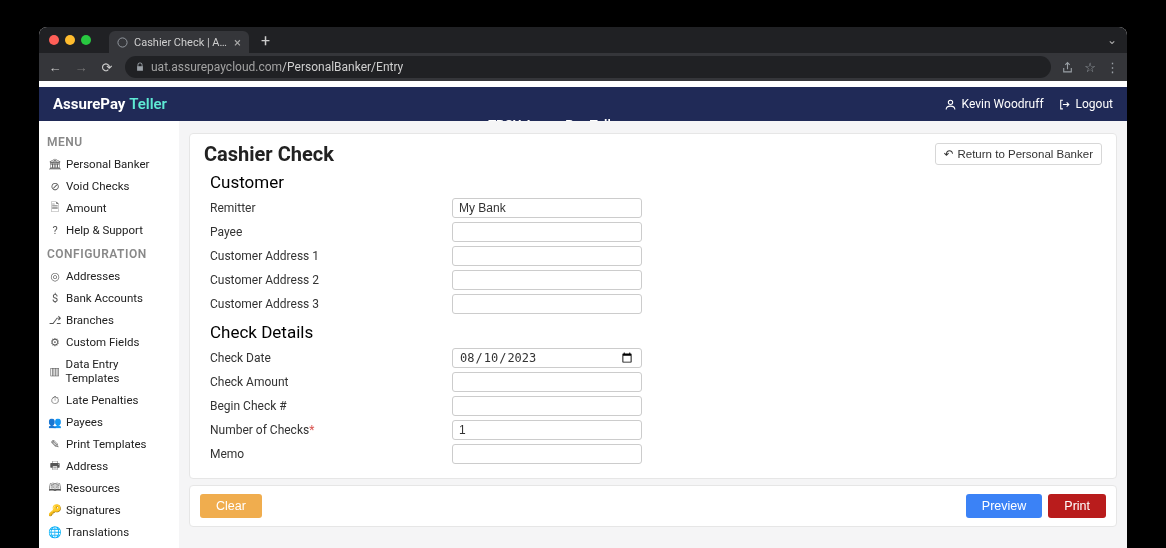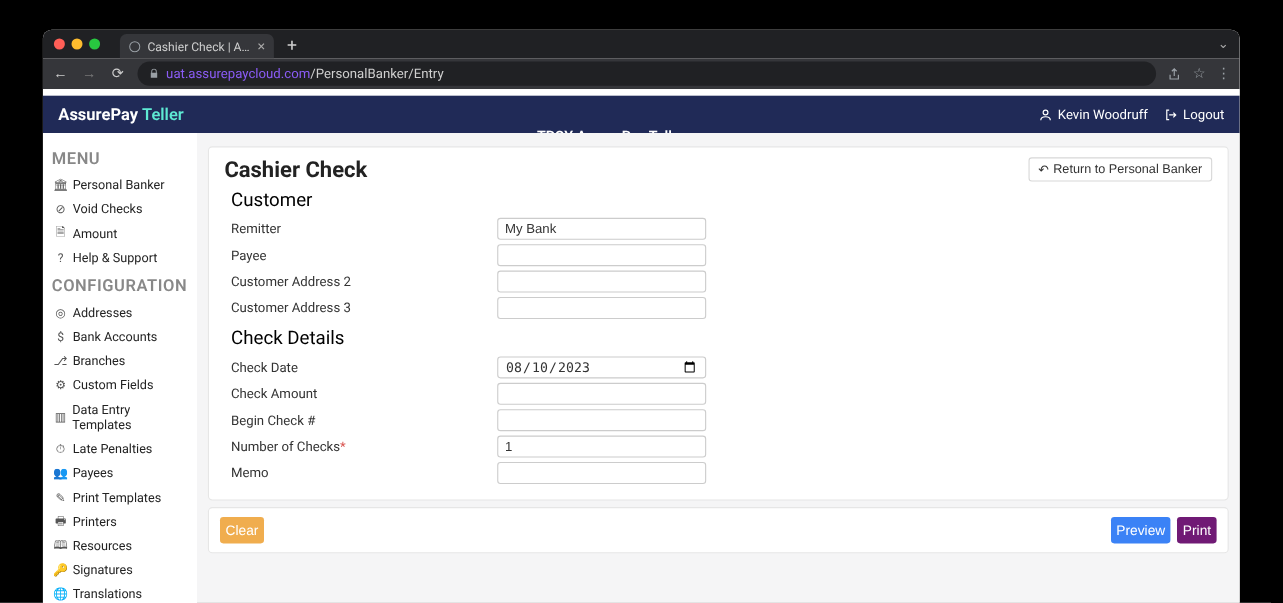--- a/index.html
+++ b/index.html
@@ -69,21 +69,21 @@
     background: #202124;
     border-radius: 14px;
     height: 22px;
     display: flex;
     align-items: center;
     padding: 0 10px;
     gap: 6px;
   }
   .url-lock { color: #9aa0a6; font-size: 11px; }
   .url-text { color: #cfcfcf; font-size: 12px; }
-  .url-text .domain { color: #8b5cf6; }
+  .url-text .domain { color: #a3a3a3; }
   .addr-right { display: flex; gap: 10px; align-items: center; color: #9aa0a6; font-size: 13px; }
   .addr-right span { display:inline-block; }
 
   .white-strip { height: 6px; background: #fff; }
 
   .app-header {
     height: 34px;
     background: #202a57;
     display: flex;
     align-items: center;
@@ -105,21 +105,21 @@
   }
   .sidebar {
     width: 140px;
     background: #fff;
     padding: 8px 6px 0 8px;
     font-size: 12px;
     color: #333;
     overflow-y: auto;
   }
   .side-head {
-    font-size: 15px;
+    font-size: 12px;
     color: #888;
     letter-spacing: 0.5px;
     text-transform: uppercase;
     padding: 6px 0 4px 0;
     font-weight: 600;
   }
   .side-item {
     display: flex;
     align-items: center;
     gap: 5px;
@@ -185,27 +185,27 @@
     border: 1px solid #e6e6e6;
     border-radius: 4px;
     padding: 8px 10px;
     display: flex;
     align-items: center;
   }
   .btn {
     font-size: 12.5px;
     border: none;
     border-radius: 3px;
-    padding: 5px 5px;
+    padding: 5px 16px;
     color: #fff;
     cursor: pointer;
   }
   .btn-clear { background: #f0ad4e; }
   .btn-preview { background: #3b82f6; }
-  .btn-print { background: #701a75; }
+  .btn-print { background: #b91c1c; }
   .action-card .sp { flex: 1; }
   .action-card .right { display: flex; gap: 6px; }
 
   svg { display: block; }
 </style>
 </head>
 <body>
 
 <div class="browser-window">
 
@@ -334,21 +334,21 @@
       <div class="side-item">
         <span class="ic">👥</span>
         <span>Payees</span>
       </div>
       <div class="side-item">
         <span class="ic">✎</span>
         <span>Print Templates</span>
       </div>
       <div class="side-item">
         <span class="ic">🖶</span>
-        <span>Printers</span>
+        <span>Address</span>
       </div>
       <div class="side-item">
         <span class="ic">🕮</span>
         <span>Resources</span>
       </div>
       <div class="side-item">
         <span class="ic">🔑</span>
         <span>Signatures</span>
       </div>
       <div class="side-item">
@@ -372,20 +372,24 @@
 
         <div class="form-row">
           <label>Remitter</label>
           <input type="text" value="My Bank" style="">
         </div>
         <div class="form-row">
           <label>Payee</label>
           <input type="text" value="" style="">
         </div>
         <div class="form-row">
+          <label>Customer Address 1</label>
+          <input type="text" value="" style="">
+        </div>
+        <div class="form-row">
           <label>Customer Address 2</label>
           <input type="text" value="" style="">
         </div>
         <div class="form-row">
           <label>Customer Address 3</label>
           <input type="text" value="" style="">
         </div>
 
         <div class="section-h">Check Details</div>
 

